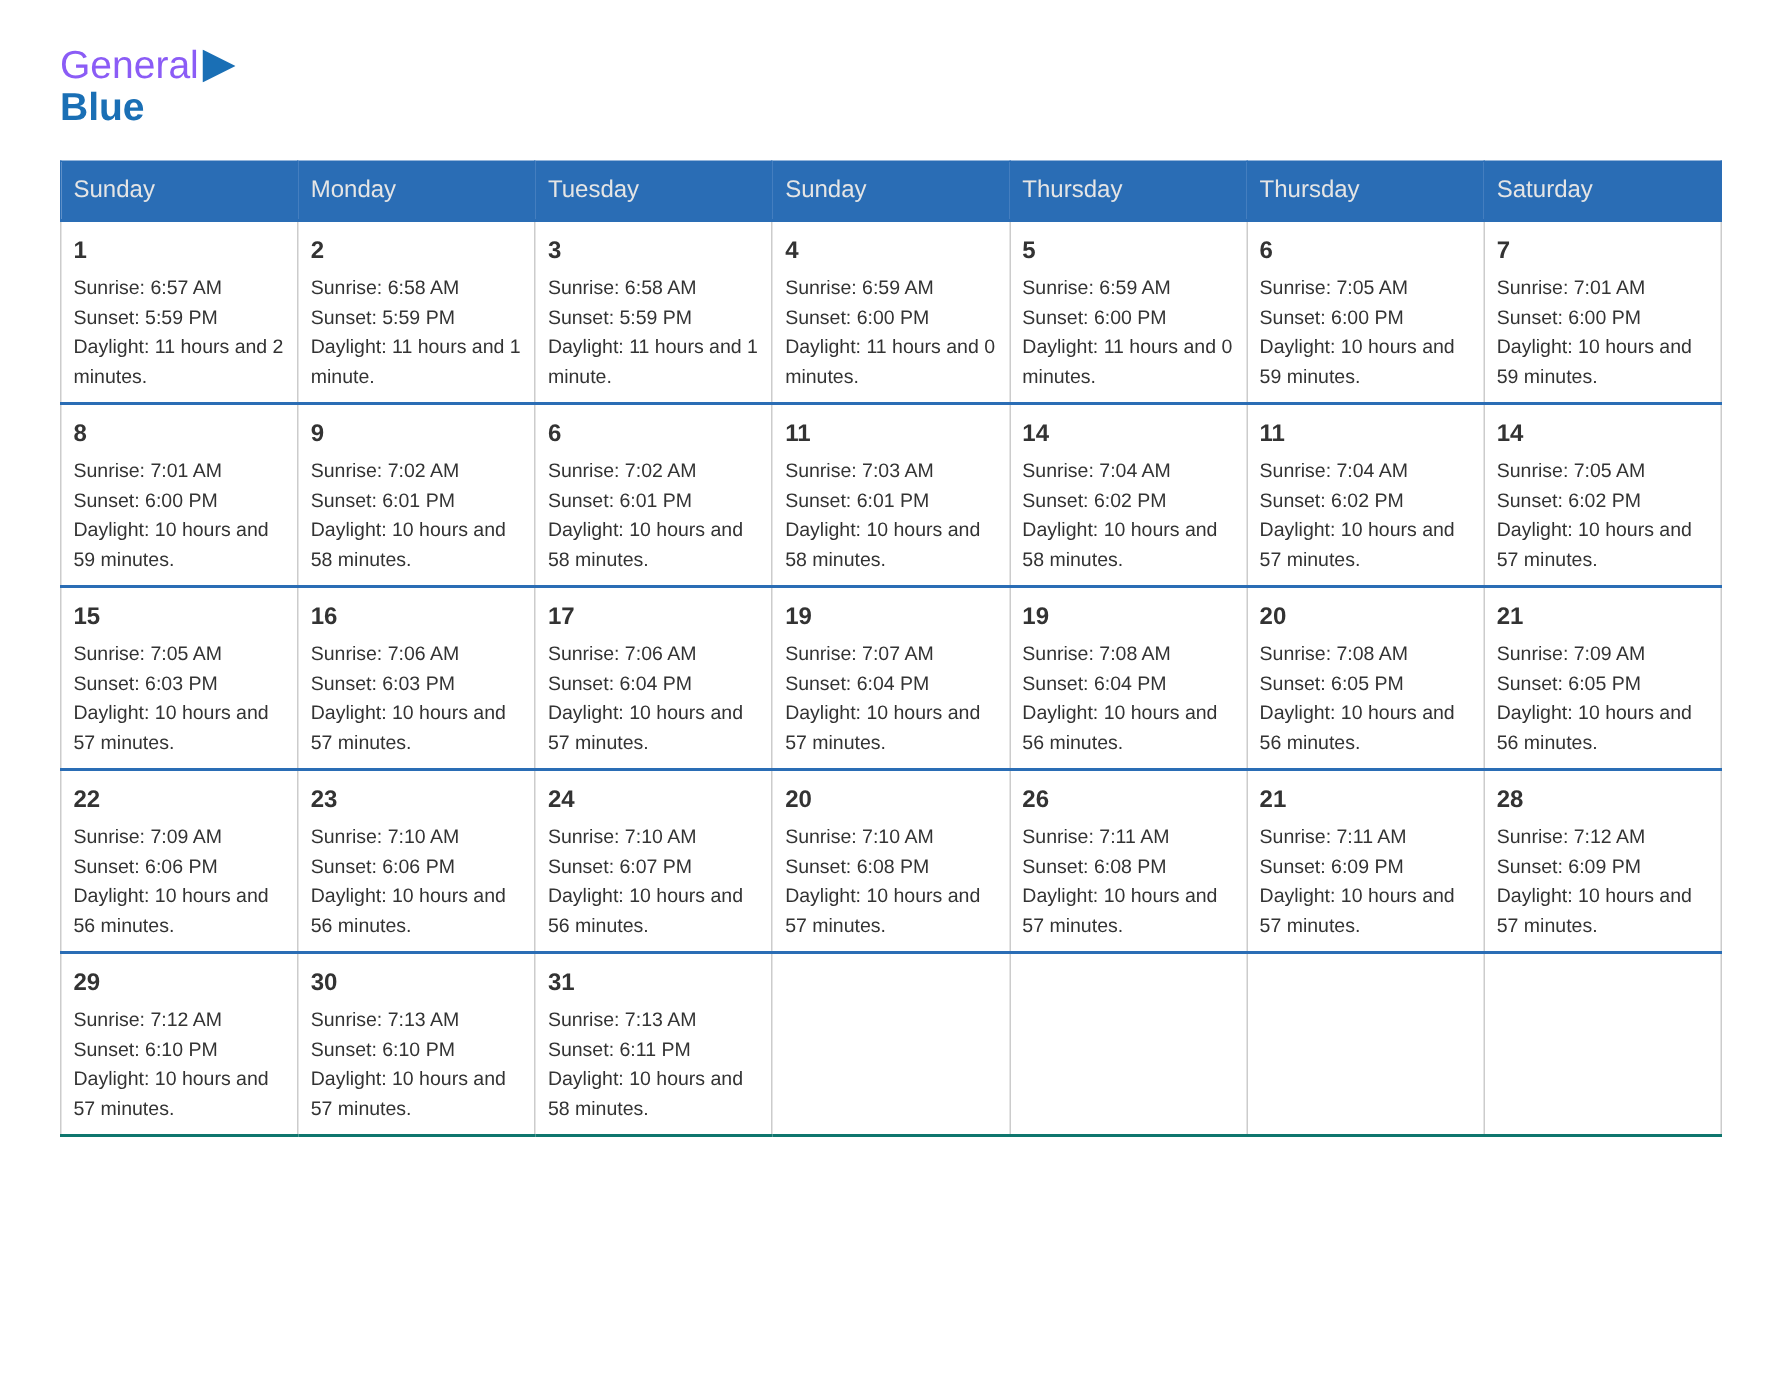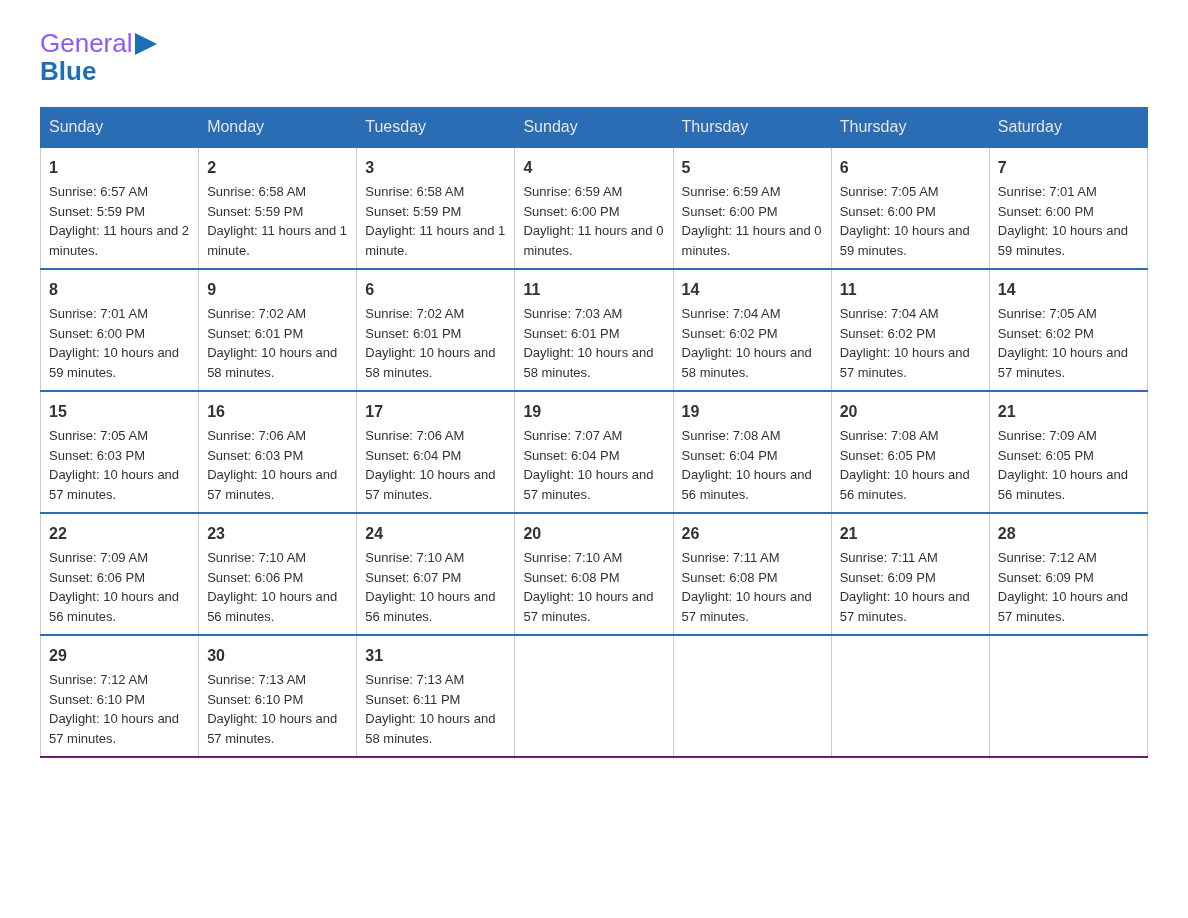--- a/index.html
+++ b/index.html
@@ -58,21 +58,21 @@
       line-height: 1.5;
       min-height: 90px;
     }
     tbody tr td .day-number {
       font-size: 16px;
       font-weight: bold;
       display: block;
       margin-bottom: 2px;
     }
     tbody tr:last-child td {
-      border-bottom: 2px solid #701a75;
+      border-bottom: 2px solid #0f766e;
     }
     tbody tr td:first-child {
       border-left: 1px solid #ccc;
     }
     thead tr th:first-child {
       border-top-left-radius: 0;
     }
     .empty-cell {
       background: #fff;
     }

